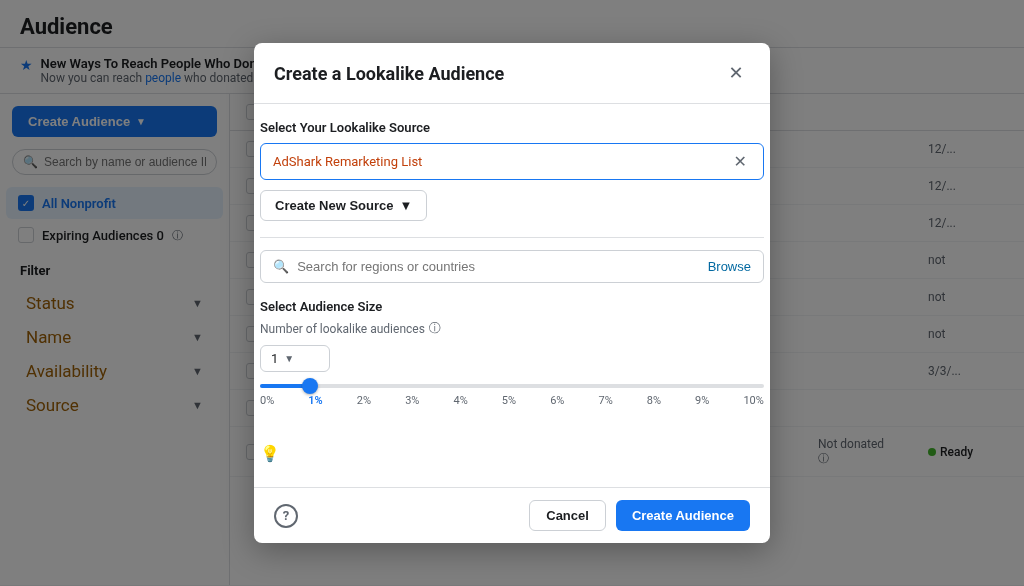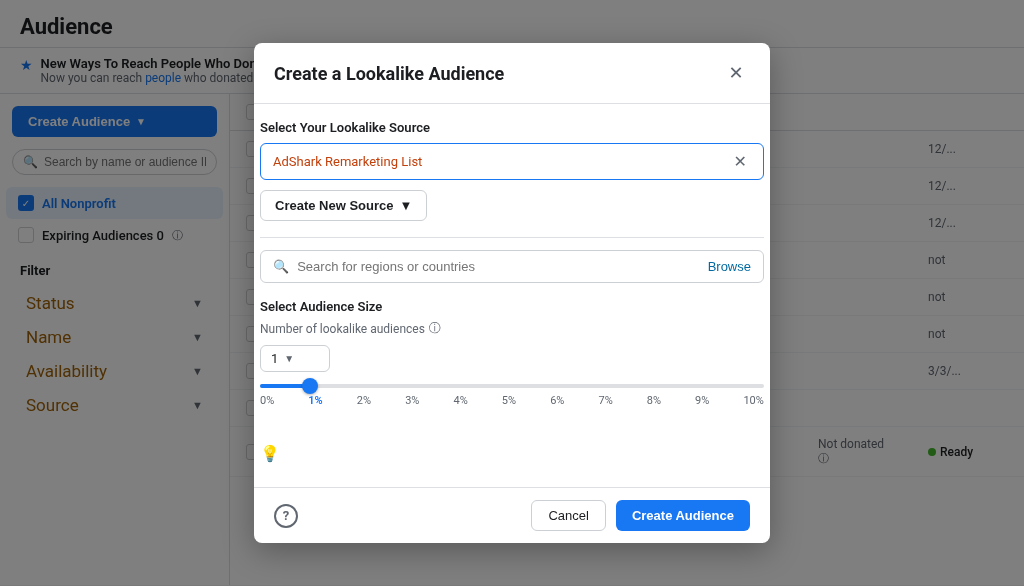--- a/index.html
+++ b/index.html
@@ -502,21 +502,21 @@
     .footer-buttons {
       display: flex;
       gap: 10px;
     }
     .cancel-btn {
       background: #fff;
       border: 1px solid #ccd0d5;
       border-radius: 6px;
       padding: 7px 16px;
       font-size: 13px;
-      font-weight: 400;
+      font-weight: 700;
       cursor: pointer;
       color: #1c1e21;
     }
     .create-btn {
       background: #1877f2;
       border: none;
       border-radius: 6px;
       padding: 7px 16px;
       font-size: 13px;
       font-weight: 600;

